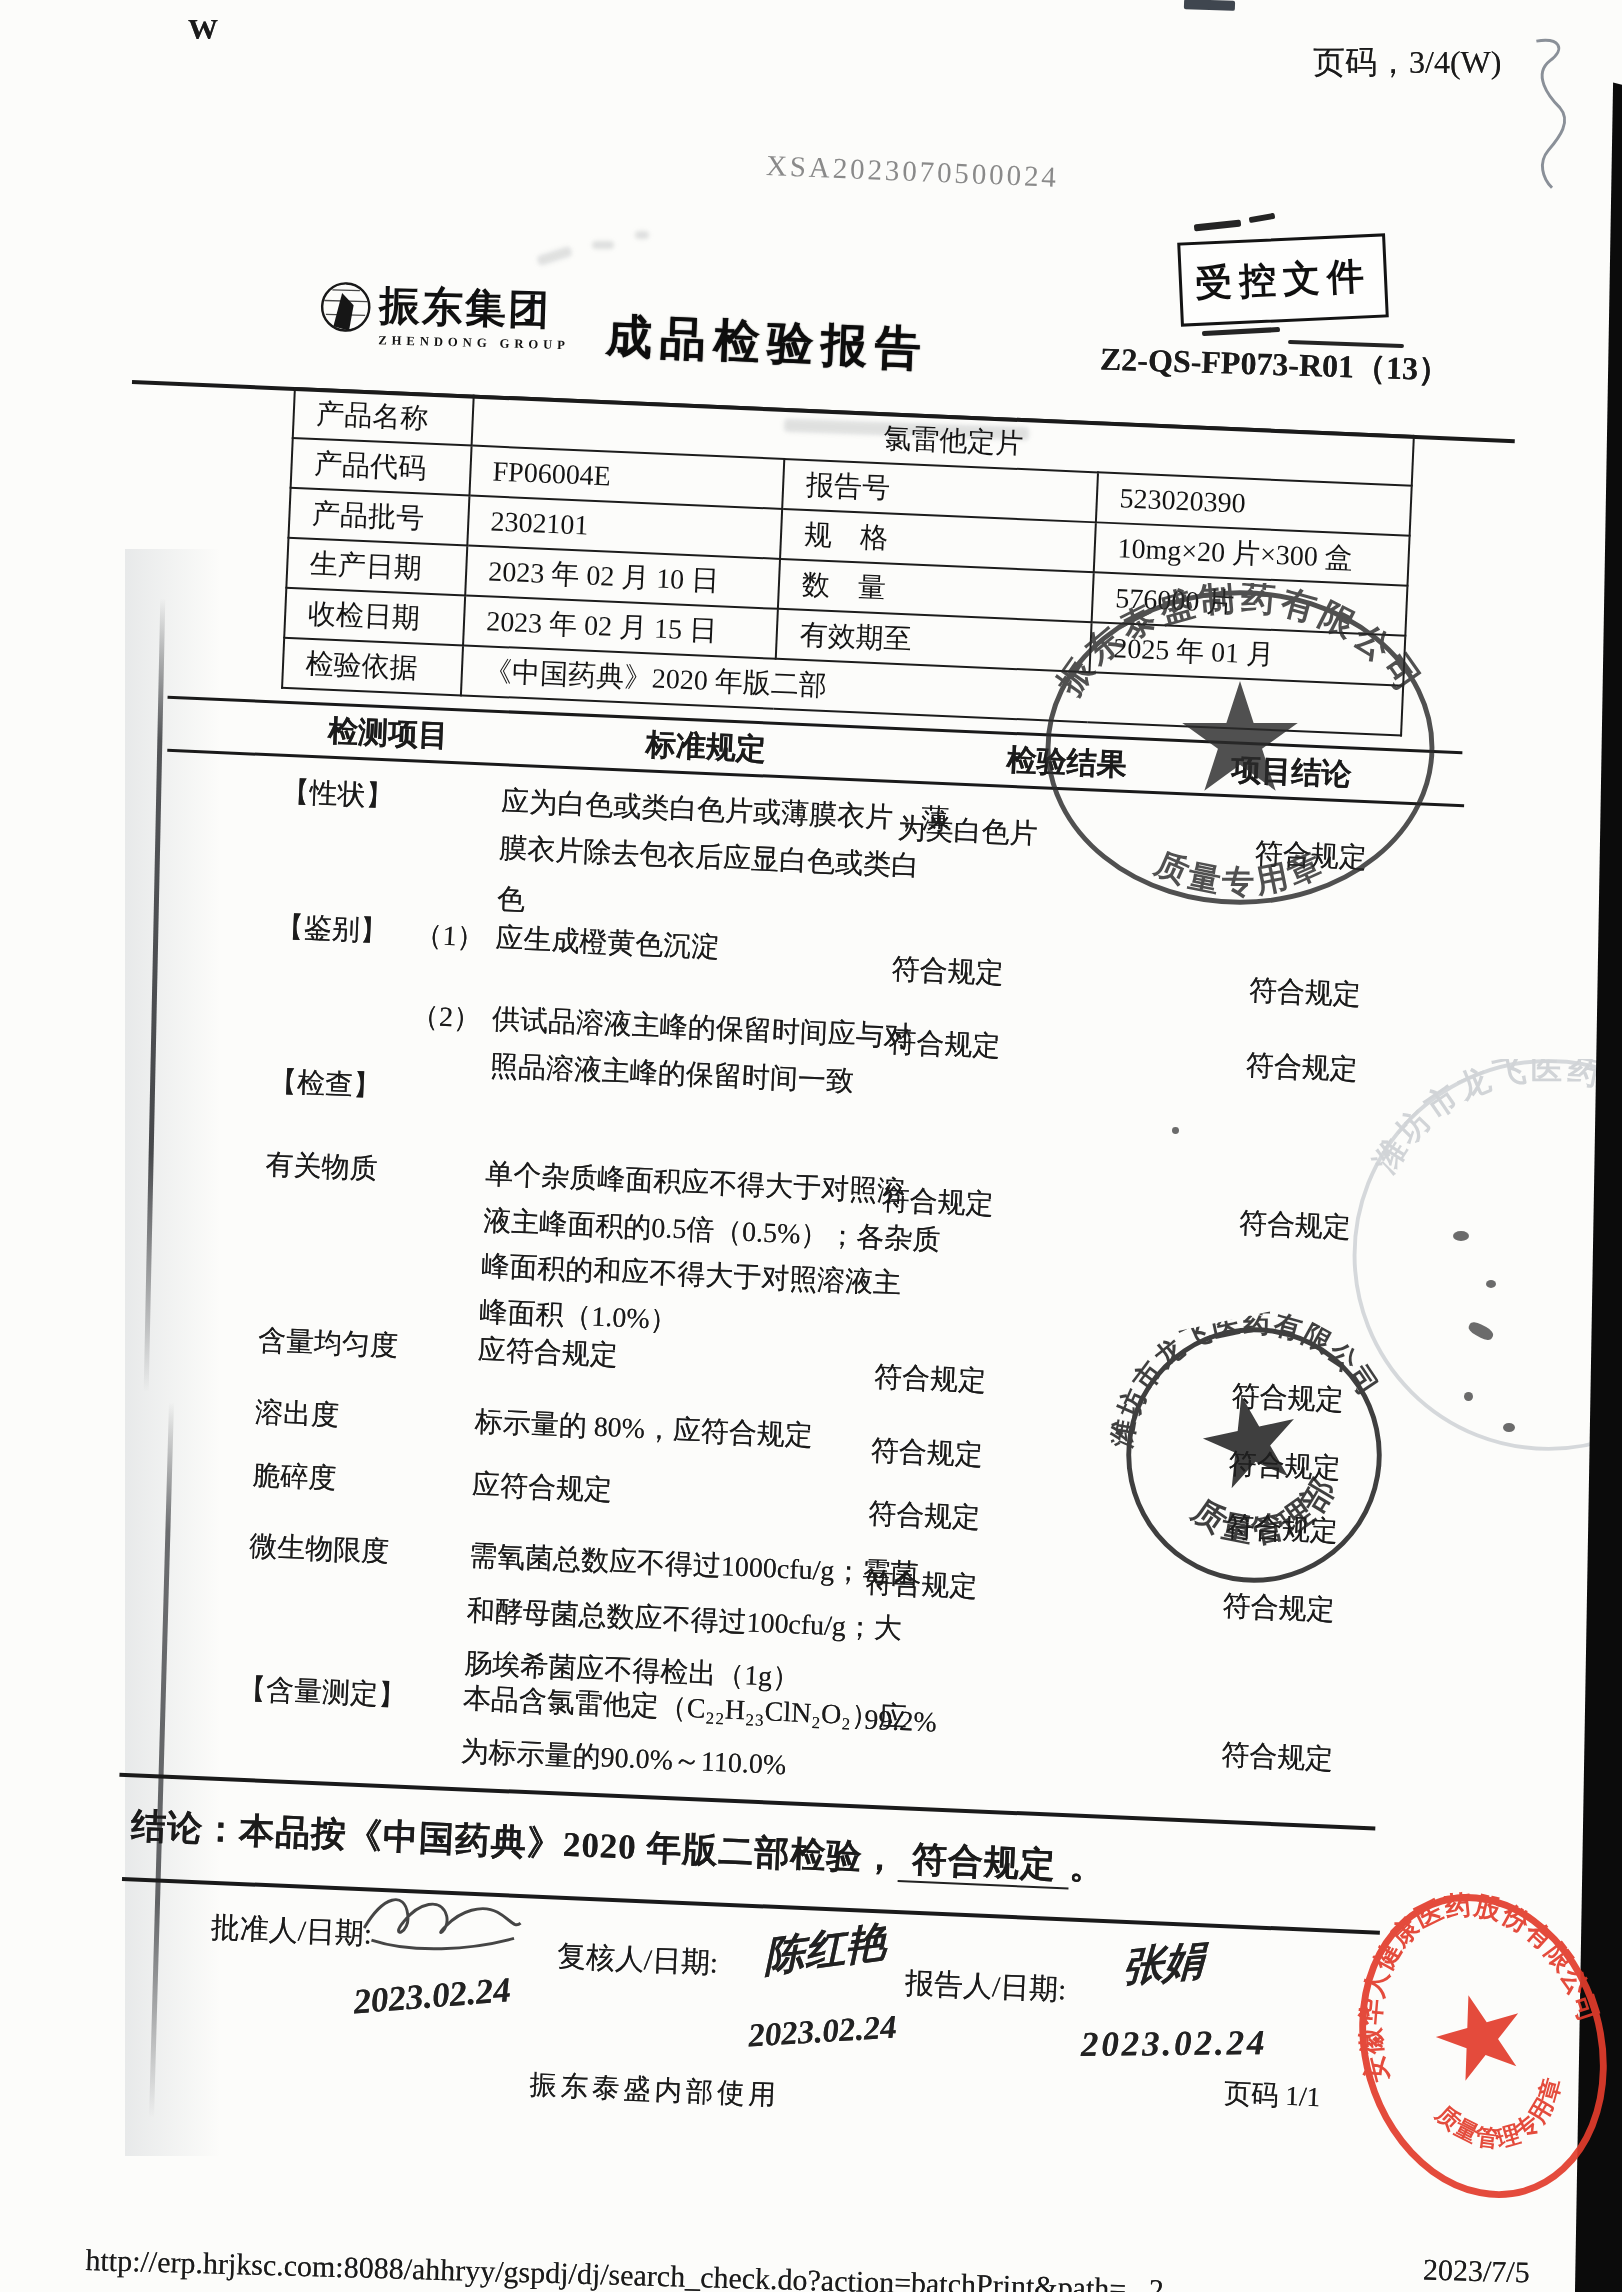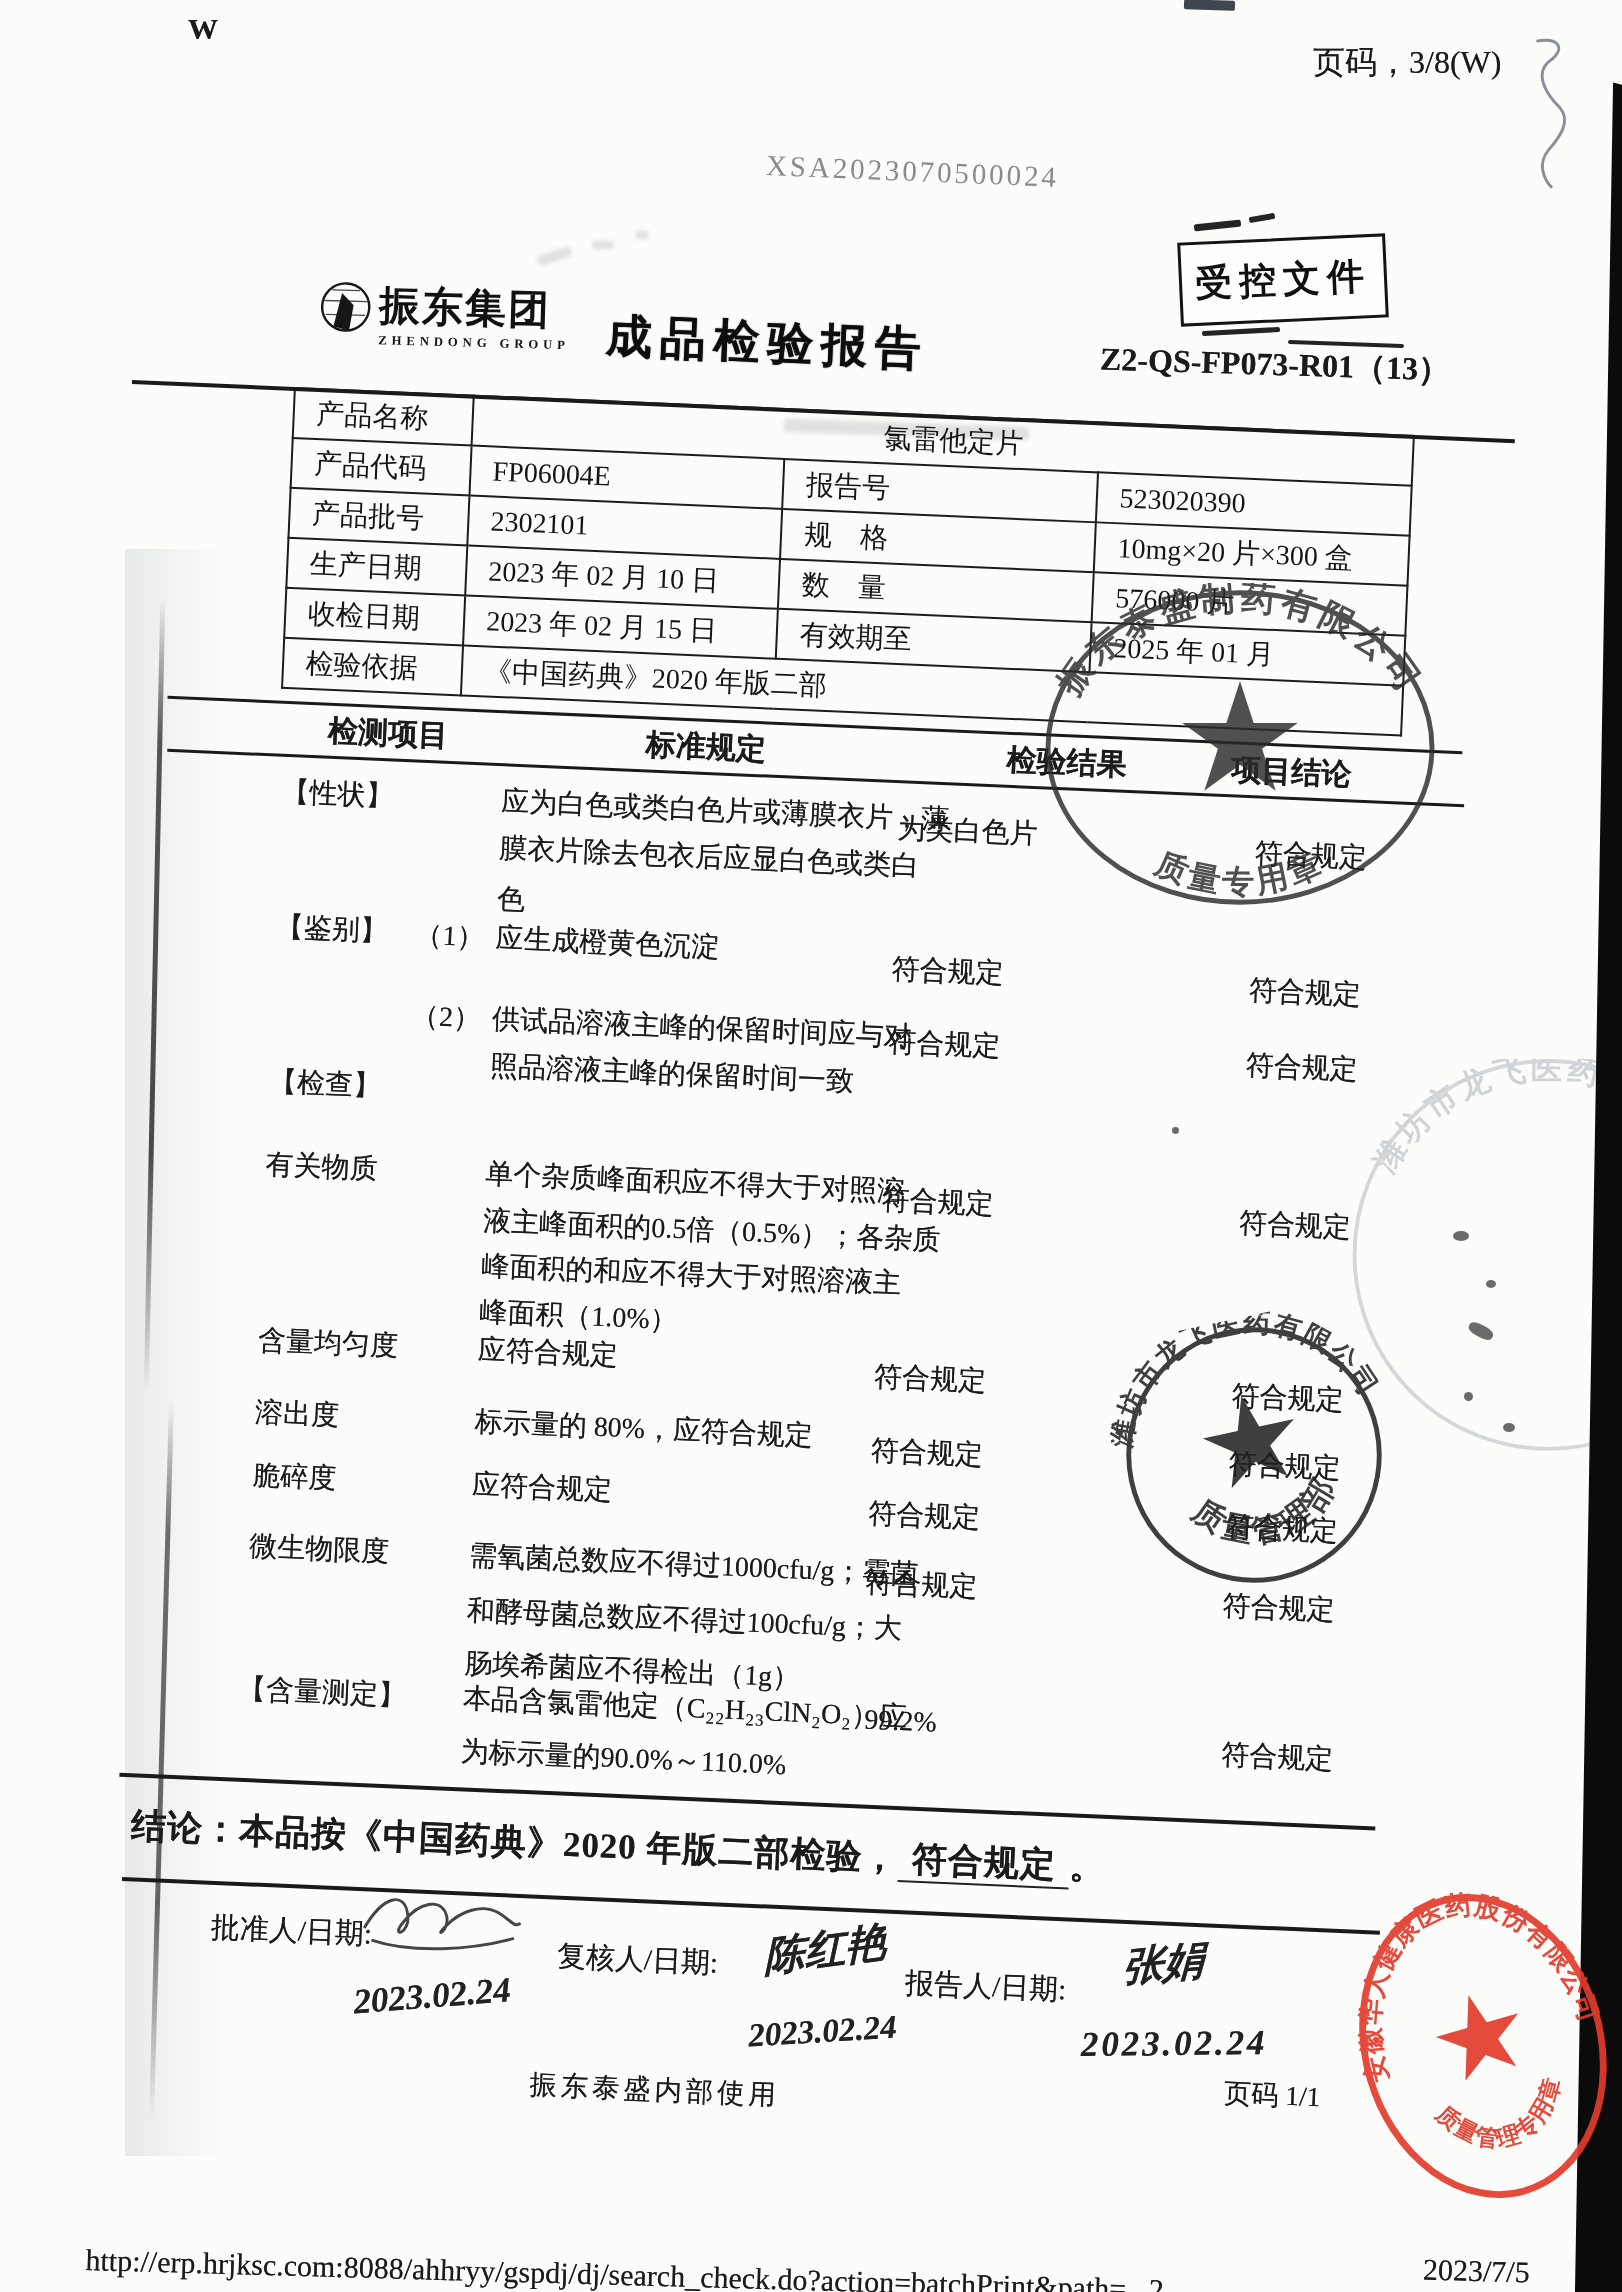--- a/index.html
+++ b/index.html
@@ -59,21 +59,21 @@
   .smudge{position:absolute;background:rgba(120,122,128,.22);filter:blur(2px);border-radius:3.9px;}
 </style>
 </head>
 <body>
 
 <div class="edge-shade"></div>
 <div class="edge-line" style="left:152px;top:598px;height:794px;transform:rotate(1.2deg);"></div>
 <div class="edge-line" style="left:159px;top:1402px;height:716px;transform:rotate(1.6deg);opacity:.85;"></div>
 
 <div class="t" style="left:188px;top:11.8px;font-size:30px;font-weight:600;">W</div>
-<div class="t" style="left:1313px;top:41px;font-size:32px;">页码，3/8(W)</div>
+<div class="t" style="left:1313px;top:41px;font-size:32px;">页码，3/4(W)</div>
 <svg style="position:absolute;left:1509px;top:35px;" width="88" height="157" viewBox="0 0 90 160">
   <path d="M28,6 C52,2 58,14 42,26 C24,40 40,62 52,74 C64,88 52,104 40,118 C30,130 34,146 44,156" fill="none" stroke="#6d7480" stroke-width="3" opacity=".8"></path>
 </svg>
 <div class="mark" style="left:1184px;top:0;width:51px;height:9.8px;transform:rotate(2deg);background:#1d2630;opacity:.85;"></div>
 
 <div class="t" style="left:766px;top:155px;font-size:29px;color:#8a8a8a;letter-spacing:2.9px;transform:rotate(2.3deg);text-shadow:none;">XSA2023070500024</div>
 
 <div style="position:absolute;left:320px;top:280px;transform:rotate(1.5deg);">
   <svg width="55" height="63" viewBox="0 0 56 64" style="position:absolute;left:0;top:2px;">
     <circle cx="26" cy="28" r="24" fill="none" stroke="#1a1a1a" stroke-width="2.5"></circle>

